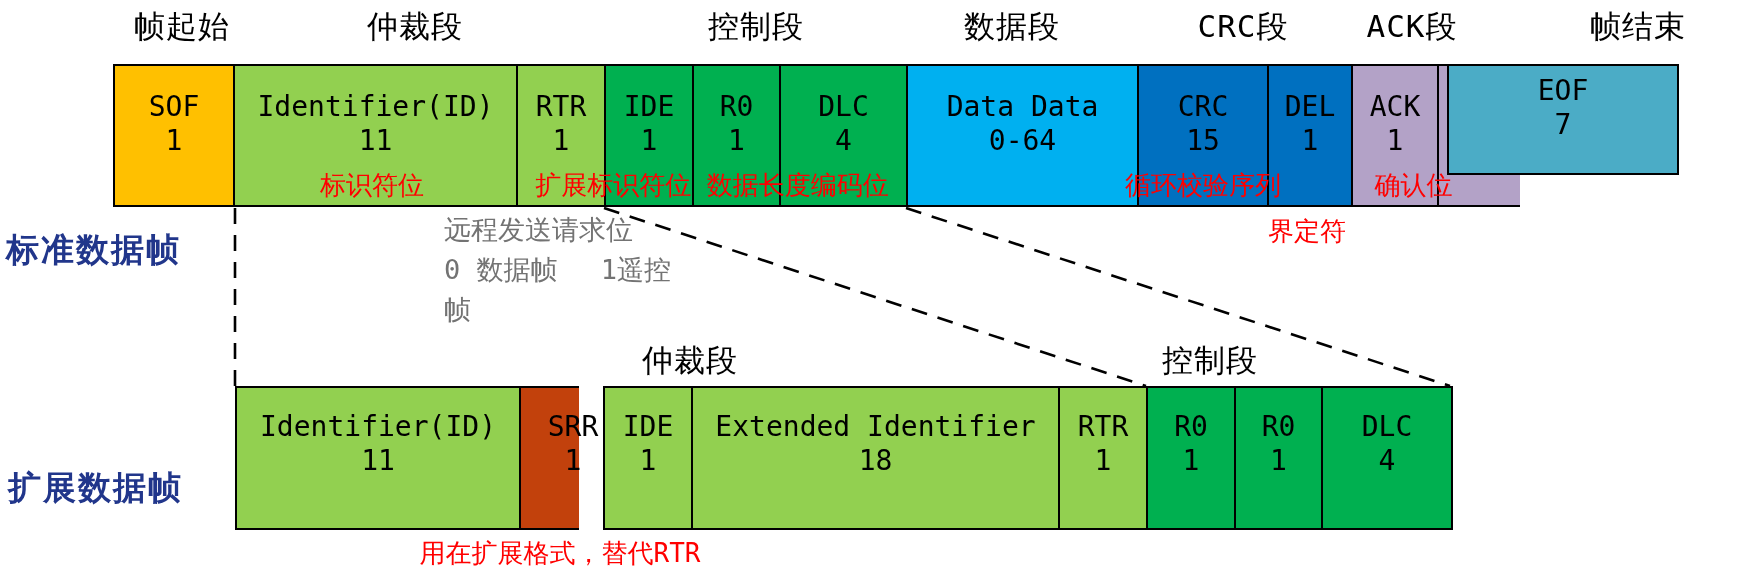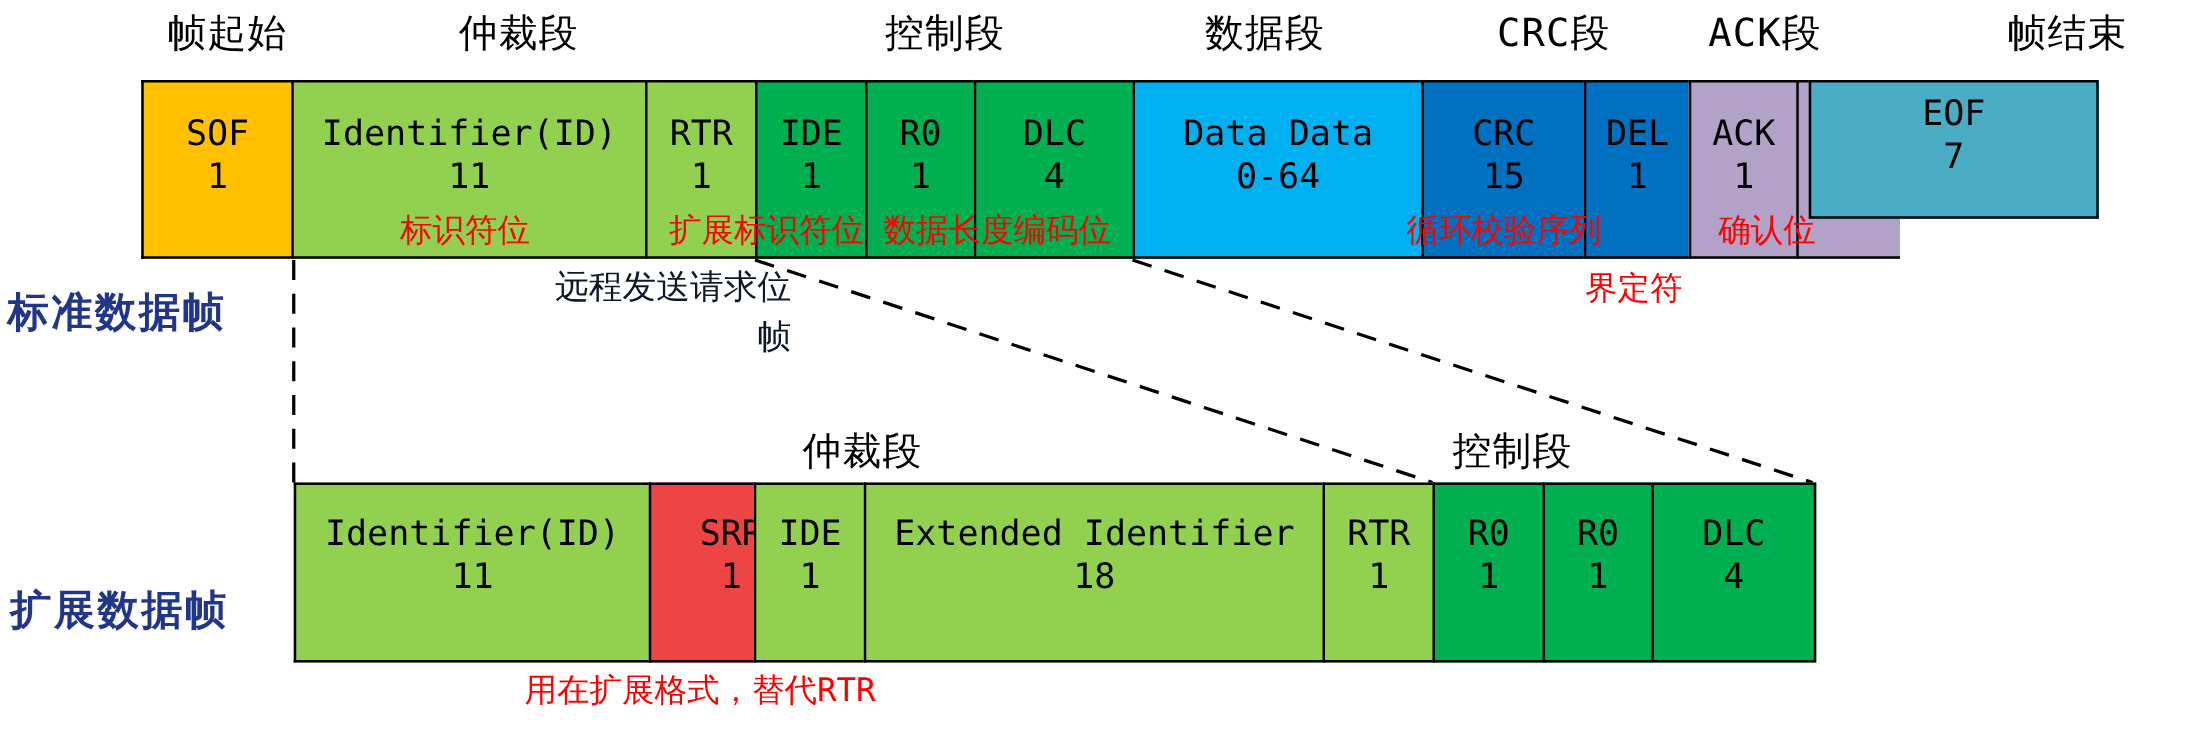--- a/index.html
+++ b/index.html
@@ -46,21 +46,21 @@
       <line x1="906" y1="208" x2="1450" y2="386" stroke="#000000" stroke-width="2.6" stroke-dasharray="16 11"></line>
     </svg>
 
   <div id="std-headers">
       <div class="seg-header" style="left: 182px; top: 6px;">帧起始</div>
       <div class="seg-header" style="left: 415px; top: 6px;">仲裁段</div>
       <div class="seg-header" style="left: 756px; top: 6px;">控制段</div>
       <div class="seg-header" style="left: 1012px; top: 6px;">数据段</div>
       <div class="seg-header" style="left: 1243px; top: 6px;">CRC段</div>
       <div class="seg-header" style="left: 1412px; top: 6px;">ACK段</div>
-      <div class="seg-header" style="left: 1638px; top: 6px; margin-left: 16px;">帧结束</div>
+      <div class="seg-header" style="left: 1638px; top: 6px;">帧结束</div>
     </div>
   <div id="std-bar">
       <div class="cell std-cell" style="left: 113px; top: 64px; width: 120px; height: 143px; background: rgb(255, 192, 0);">
         <div class="cell-inner">
           <div class="cell-label">SOF</div>
           <div class="cell-bits">1</div>
         </div>
       </div>
       <div class="cell std-cell" style="left: 233px; top: 64px; width: 283px; height: 143px; background: rgb(146, 208, 80);">
         <div class="cell-inner">
@@ -135,21 +135,21 @@
       <div class="seg-header" style="left: 690px; top: 340px;">仲裁段</div>
       <div class="seg-header" style="left: 1210px; top: 340px;">控制段</div>
     </div>
   <div id="ext-bar">
       <div class="cell ext-cell" style="left: 235px; top: 386px; width: 284px; height: 144px; background: rgb(146, 208, 80);">
         <div class="cell-inner">
           <div class="cell-label">Identifier(ID)</div>
           <div class="cell-bits">11</div>
         </div>
       </div>
-      <div class="cell ext-cell" style="left: 519px; top: 386px; width: 84px; height: 144px; background: #ef4444; padding-left: 46px;">
+      <div class="cell ext-cell" style="left: 519px; top: 386px; width: 60px; height: 144px; background: #c2410c; padding-left: 46px;">
         <div class="cell-inner">
           <div class="cell-label">SRR</div>
           <div class="cell-bits">1</div>
         </div>
       </div>
       <div class="cell ext-cell" style="left: 603px; top: 386px; width: 88px; height: 144px; background: rgb(146, 208, 80);">
         <div class="cell-inner">
           <div class="cell-label">IDE</div>
           <div class="cell-bits">1</div>
         </div>
@@ -187,15 +187,15 @@
     </div>
   <div class="row-label" id="ext-row-label" style="left: 8px; top: 466px; color: rgb(33, 54, 139);">扩展数据帧</div>
 
   <div id="notes">
       <div class="red-note" style="left: 340px; top: 170px; color: rgb(255, 0, 0); margin-left: 32px;">标识符位</div>
       <div class="red-note" style="left: 712px; top: 170px; color: rgb(255, 0, 0);">扩展标识符位 数据长度编码位</div>
       <div class="red-note" style="left: 1203px; top: 170px; color: rgb(255, 0, 0);">循环校验序列</div>
       <div class="red-note" style="left: 1390px; top: 170px; color: rgb(255, 0, 0); padding-left: 47px;">确认位</div>
       <div class="red-note" style="left: 1307px; top: 216px; color: rgb(255, 0, 0);">界定符</div>
       <div class="red-note" style="left: 560px; top: 538px; color: rgb(255, 0, 0);">用在扩展格式，替代RTR</div>
-      <div class="red-block" style="left: 444px; top: 210px; color: #0f172a; text-align: right;"><div>远程发送请求位</div><div>帧</div></div>
+      <div class="red-block" style="left: 444px; top: 210px; color: #737373;"><div>远程发送请求位</div><div>0 数据帧　 1遥控</div><div>帧</div></div>
     </div>
 </div>
 
 </body></html>

